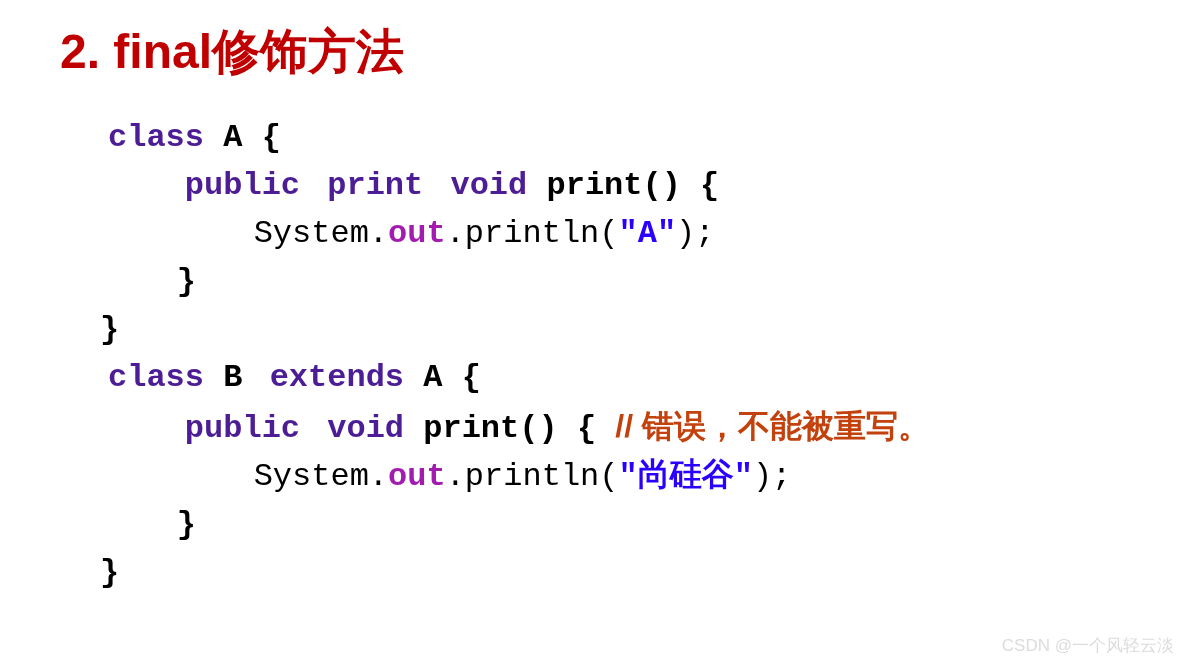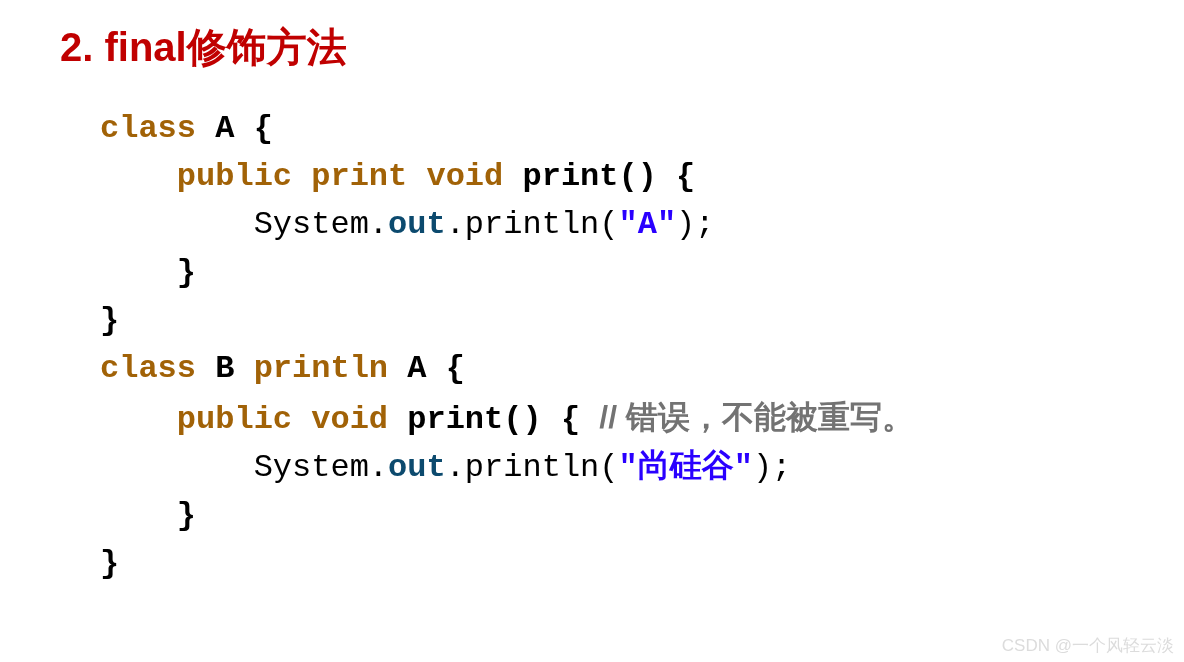--- a/index.html
+++ b/index.html
@@ -9,55 +9,56 @@
     }
     body {
       width: 1184px;
       height: 662px;
       background: #ffffff;
       font-family: "Consolas", "Monaco", "Courier New", monospace;
       position: relative;
       padding: 20px 60px;
     }
     .heading {
-      font-size: 40px;
+      font-size: 48px;
       font-weight: bold;
       color: #c00000;
       margin-bottom: 30px;
       font-family: "Microsoft YaHei", "SimHei", sans-serif;
     }
     .code-block {
       font-size: 32px;
       line-height: 1.5;
       font-weight: bold;
       padding-left: 40px;
     }
     .line {
       white-space: pre;
     }
     .keyword {
-      color: #a16207;
+      color: #4c1d95;
       font-weight: bold;
+      margin-left: 8px;
     }
     .identifier {
       color: #000000;
     }
     .field {
-      color: #0c4a6e;
+      color: #a21caf;
       font-weight: bold;
     }
     .string {
       color: #2a00ff;
     }
     .plain {
       color: #000000;
       font-weight: normal;
     }
     .comment {
-      color: #737373;
+      color: #c2410c;
       font-weight: bold;
       font-family: "Microsoft YaHei", "SimHei", sans-serif;
     }
     .watermark {
       position: absolute;
       right: 10px;
       bottom: 5px;
       font-size: 17px;
       color: #dcdcdc;
       font-family: "Microsoft YaHei", sans-serif;
@@ -69,20 +70,20 @@
 
 <div class="heading">2. final修饰方法</div>
 
 <div class="code-block">
   <div class="line"><span class="keyword">class</span><span class="identifier"> A {</span></div>
   <div class="line"><span class="identifier">    </span><span class="keyword">public</span><span> </span><span class="keyword">print</span><span> </span><span class="keyword">void</span><span> </span><span class="identifier">print() {</span></div>
   <div class="line"><span class="plain">        </span><span class="plain">System.</span><span class="field">out</span><span class="plain">.println(</span><span class="string">"A"</span><span class="plain">);</span></div>
   <div class="line identifier">    }</div>
   <div class="line identifier">}</div>
   <div class="line"></div>
-  <div class="line"><span class="keyword">class</span><span class="identifier"> B </span><span class="keyword">println</span><span class="identifier"> A {</span></div>
+  <div class="line"><span class="keyword">class</span><span class="identifier"> B </span><span class="keyword">extends</span><span class="identifier"> A {</span></div>
   <div class="line"><span class="identifier">    </span><span class="keyword">public</span><span> </span><span class="keyword">void</span><span> </span><span class="identifier">print() { </span><span class="comment">// 错误，不能被重写。</span></div>
   <div class="line"><span class="plain">        </span><span class="plain">System.</span><span class="field">out</span><span class="plain">.println(</span><span class="string">"尚硅谷"</span><span class="plain">);</span></div>
   <div class="line identifier">    }</div>
   <div class="line identifier">}</div>
 </div>
 
 <div class="watermark">CSDN @一个风轻云淡</div>
 
 </body></html>

